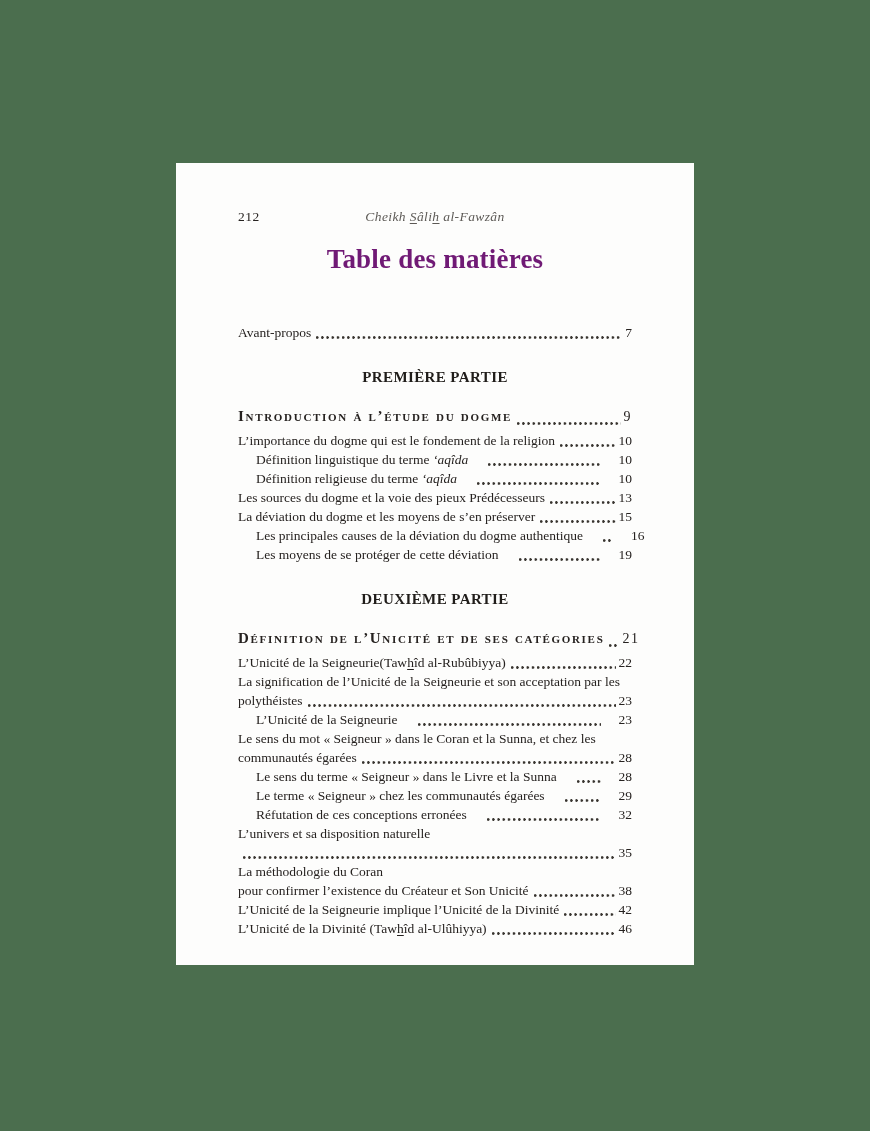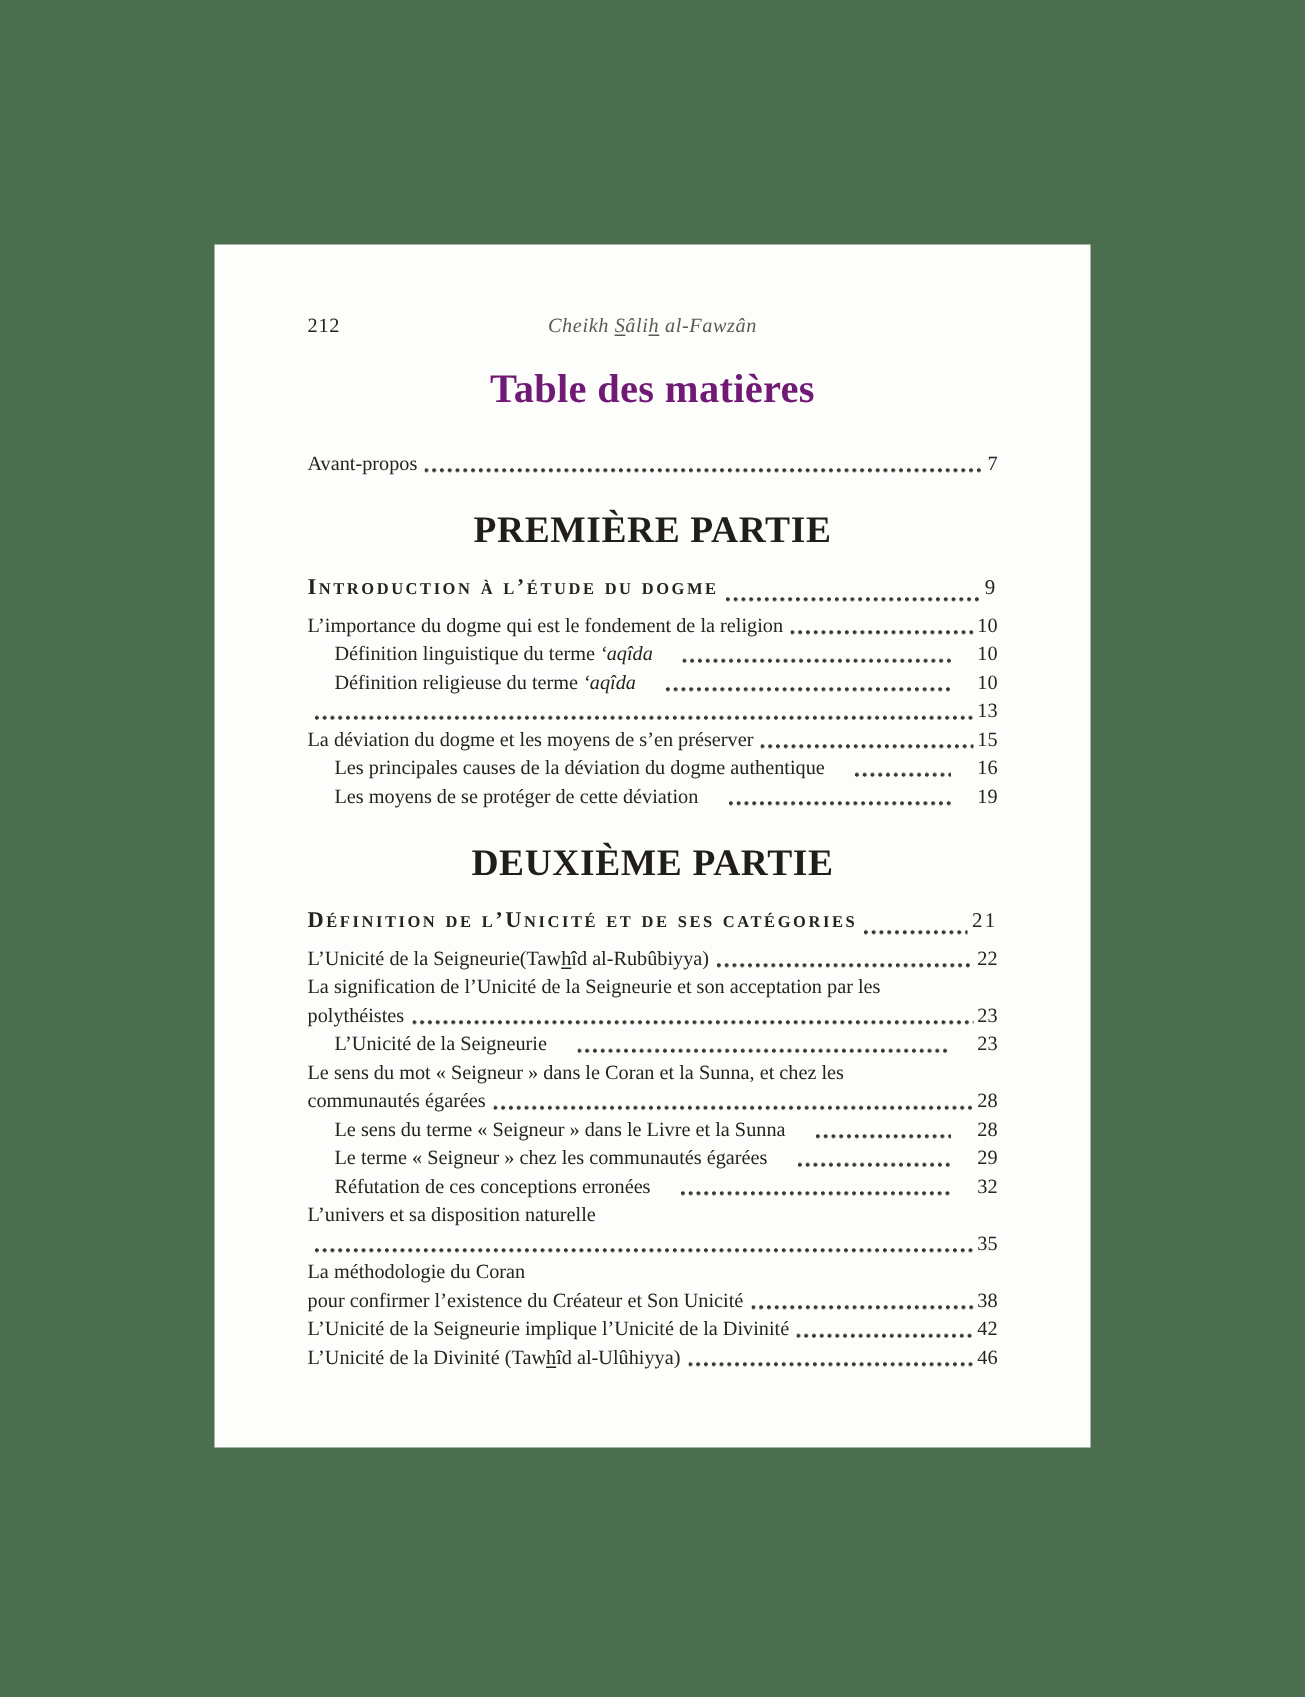--- a/index.html
+++ b/index.html
@@ -4,21 +4,21 @@
 <style>
   html,body{margin:0;padding:0;}
   body{
     width:870px;height:1131px;
     background:#4b6e4e;
     overflow:hidden;
     font-family:"Liberation Serif", serif;
   }
   .sheet{
     position:relative;
-    width:584px;height:802px;
+    width:518px;height:802px;
     margin:163px auto 0;
     background:#fdfdfc;
     box-sizing:border-box;
     padding:46px 62px 0;
     color:#262220;
   }
   
   .pagehead{position:relative;height:19px;font-size:13.5px;}
   .folio{position:absolute;left:0;top:0;letter-spacing:0.5px;}
   .runhead{
@@ -36,23 +36,23 @@
   .row{display:flex;align-items:baseline;}
   .lbl{white-space:nowrap;flex:0 1 auto;}
   .it{font-style:italic;}
   .leader{flex:1 1 10px;min-width:10px;position:relative;height:1em;margin:0 3px 0 5px;align-self:flex-end;}
   .leader::before{
     content:"";position:absolute;left:0;right:0;bottom:3px;height:3px;
     background-image:radial-gradient(circle at 1.2px 1.5px, #38342f 1.1px, transparent 1.5px);
     background-size:5.2px 3px;background-repeat:repeat-x;
   }
   .pg{white-space:nowrap;flex:0 0 auto;}
-  .avant{margin-top:24px;}
+  .avant{margin-top:48px;}
   .part-heading{
-    text-align:center;font-weight:700;font-size:25px;
+    text-align:center;font-weight:700;font-size:15px;
     letter-spacing:0.4px;color:#201d1a;
     margin:26px 0 16px;
   }
   .caps{line-height:22px;margin:18px 0 3px;}
   .caps .lbl{
     font-variant:small-caps;font-weight:600;font-size:15px;
     letter-spacing:1.7px;
   }
   .caps .pg{font-size:14px;letter-spacing:1.5px;}
   .ind{padding-left:18px;gap:15px;}
@@ -98,20 +98,21 @@
       <span class="pg">10</span>
     </div>
 
     <div class="row ind">
       <span class="lbl"><span>Définition religieuse du terme </span><span class="it">‘aqîda</span></span>
       <span class="leader"></span>
       <span class="pg">10</span>
     </div>
 
     <div class="row">
+      <span class="lbl">Les sources du dogme et la voie des pieux Prédécesseurs</span>
       <span class="leader"></span>
       <span class="pg">13</span>
     </div>
 
     <div class="row">
       <span class="lbl">La déviation du dogme et les moyens de s’en préserver</span>
       <span class="leader"></span>
       <span class="pg">15</span>
     </div>
 

